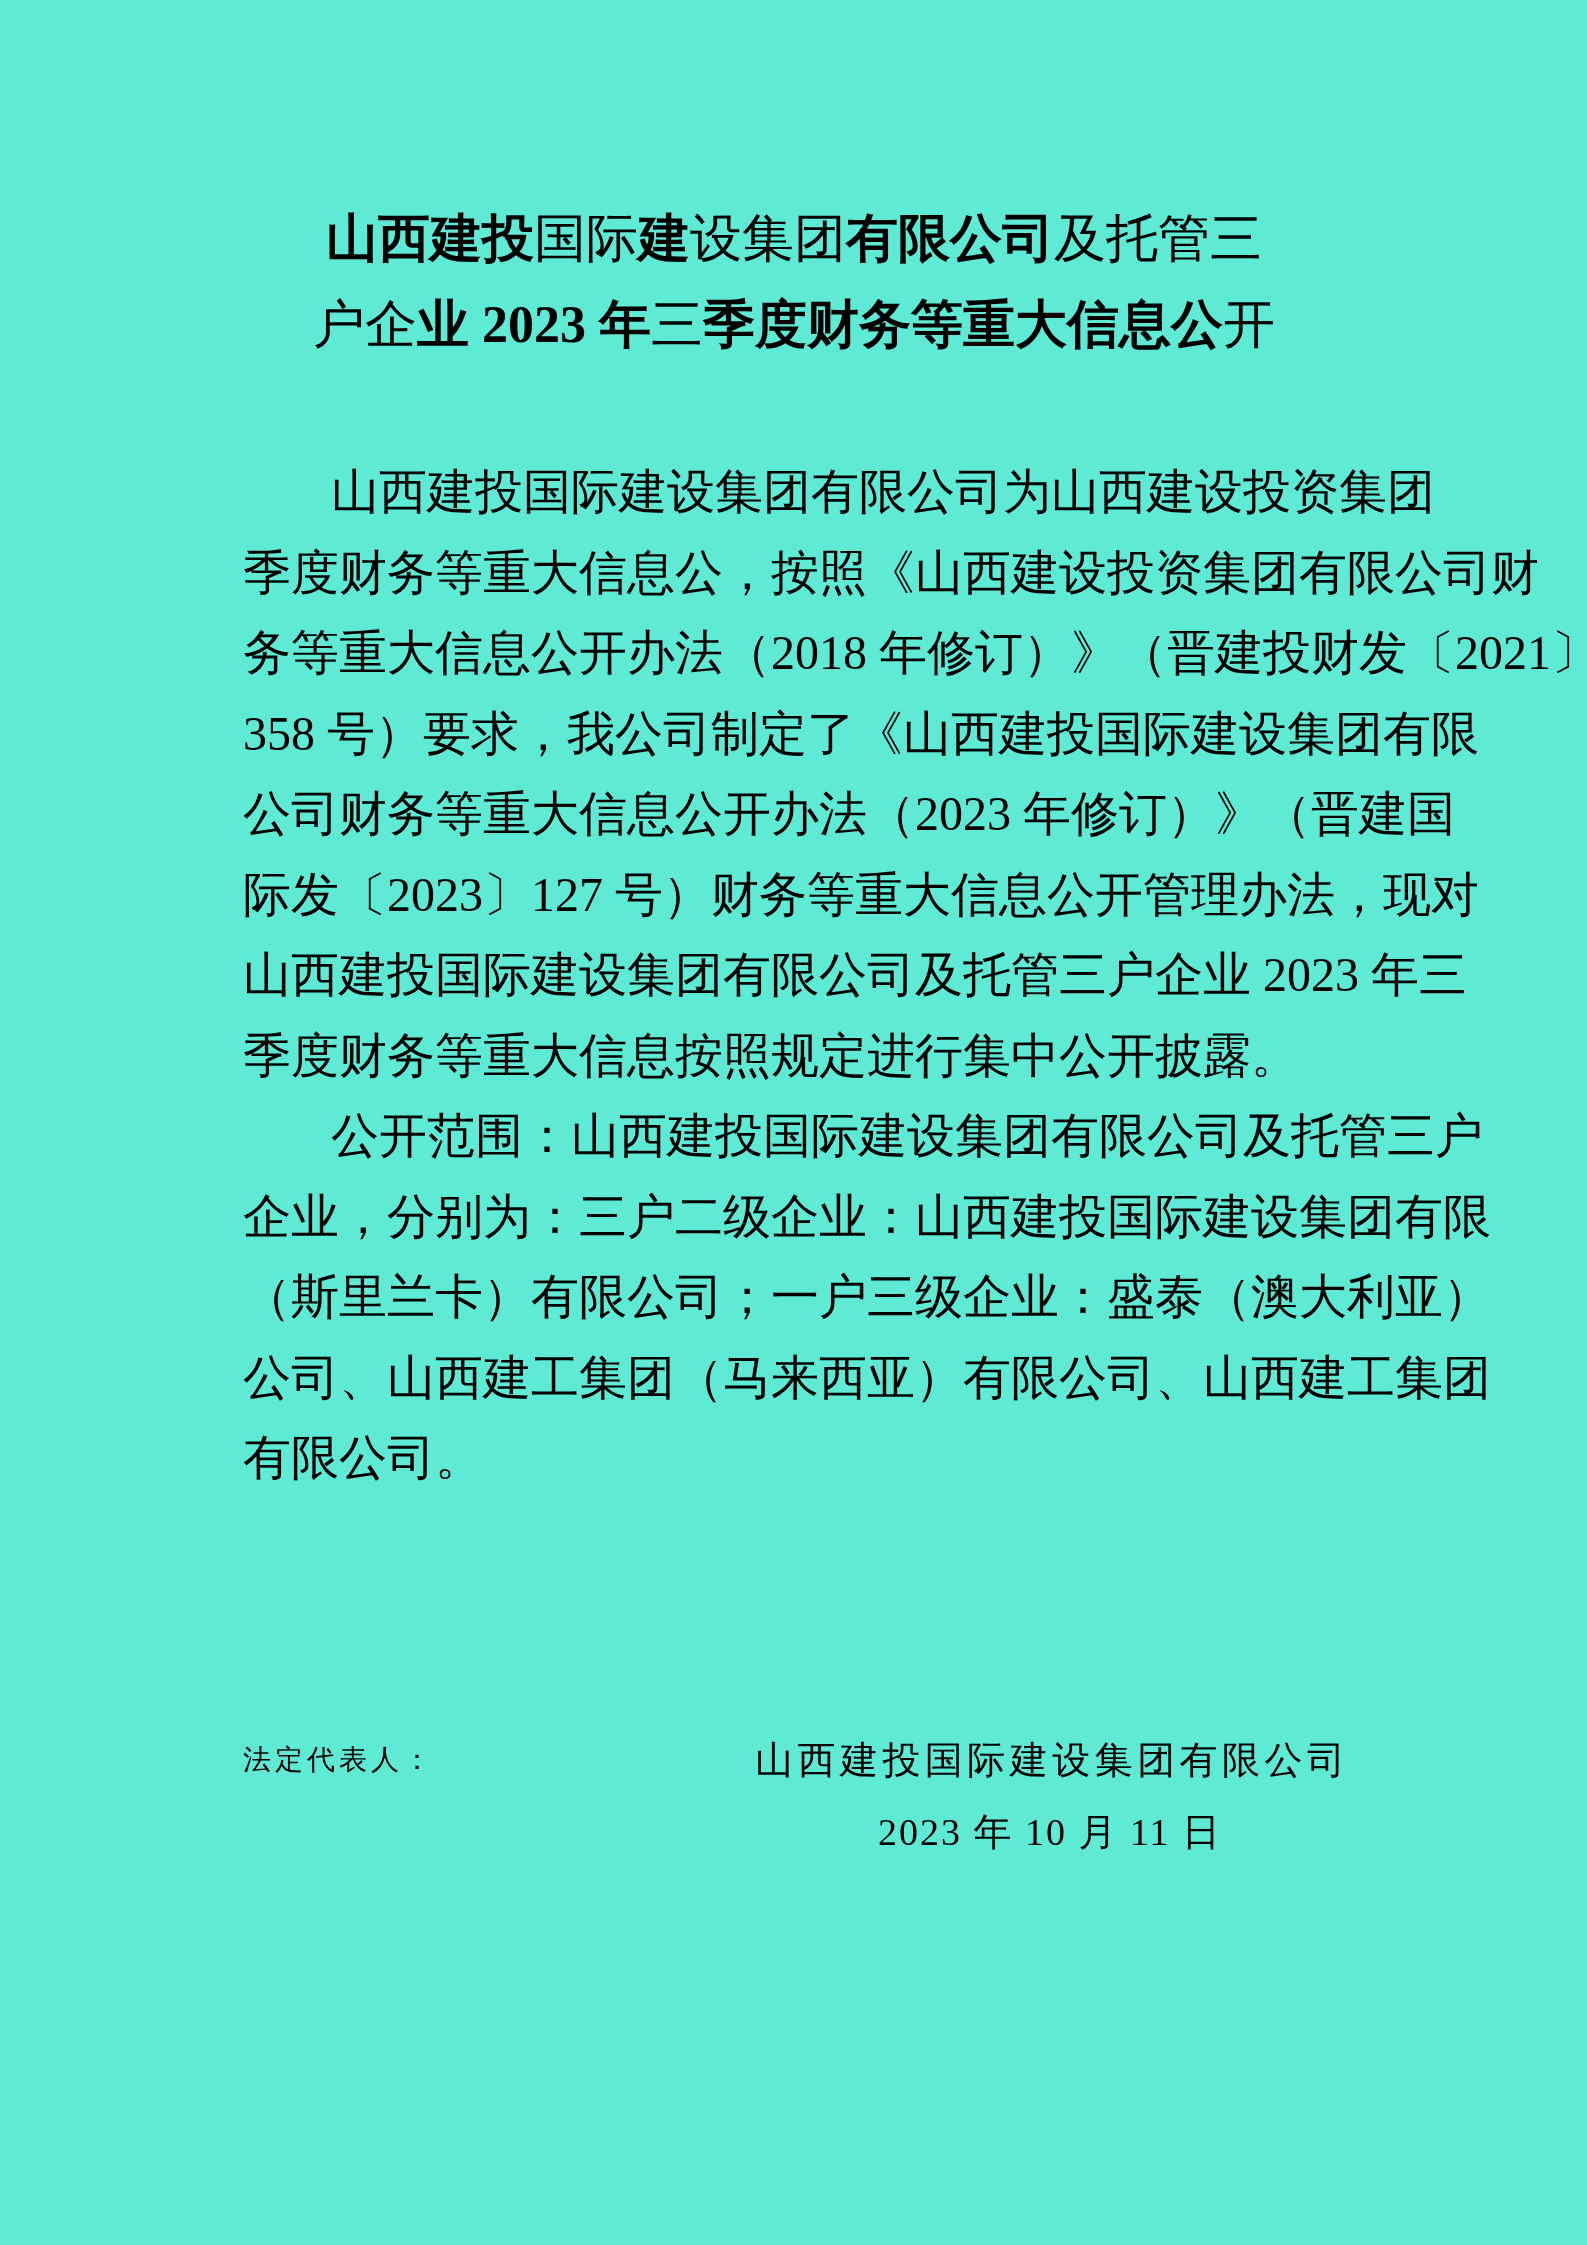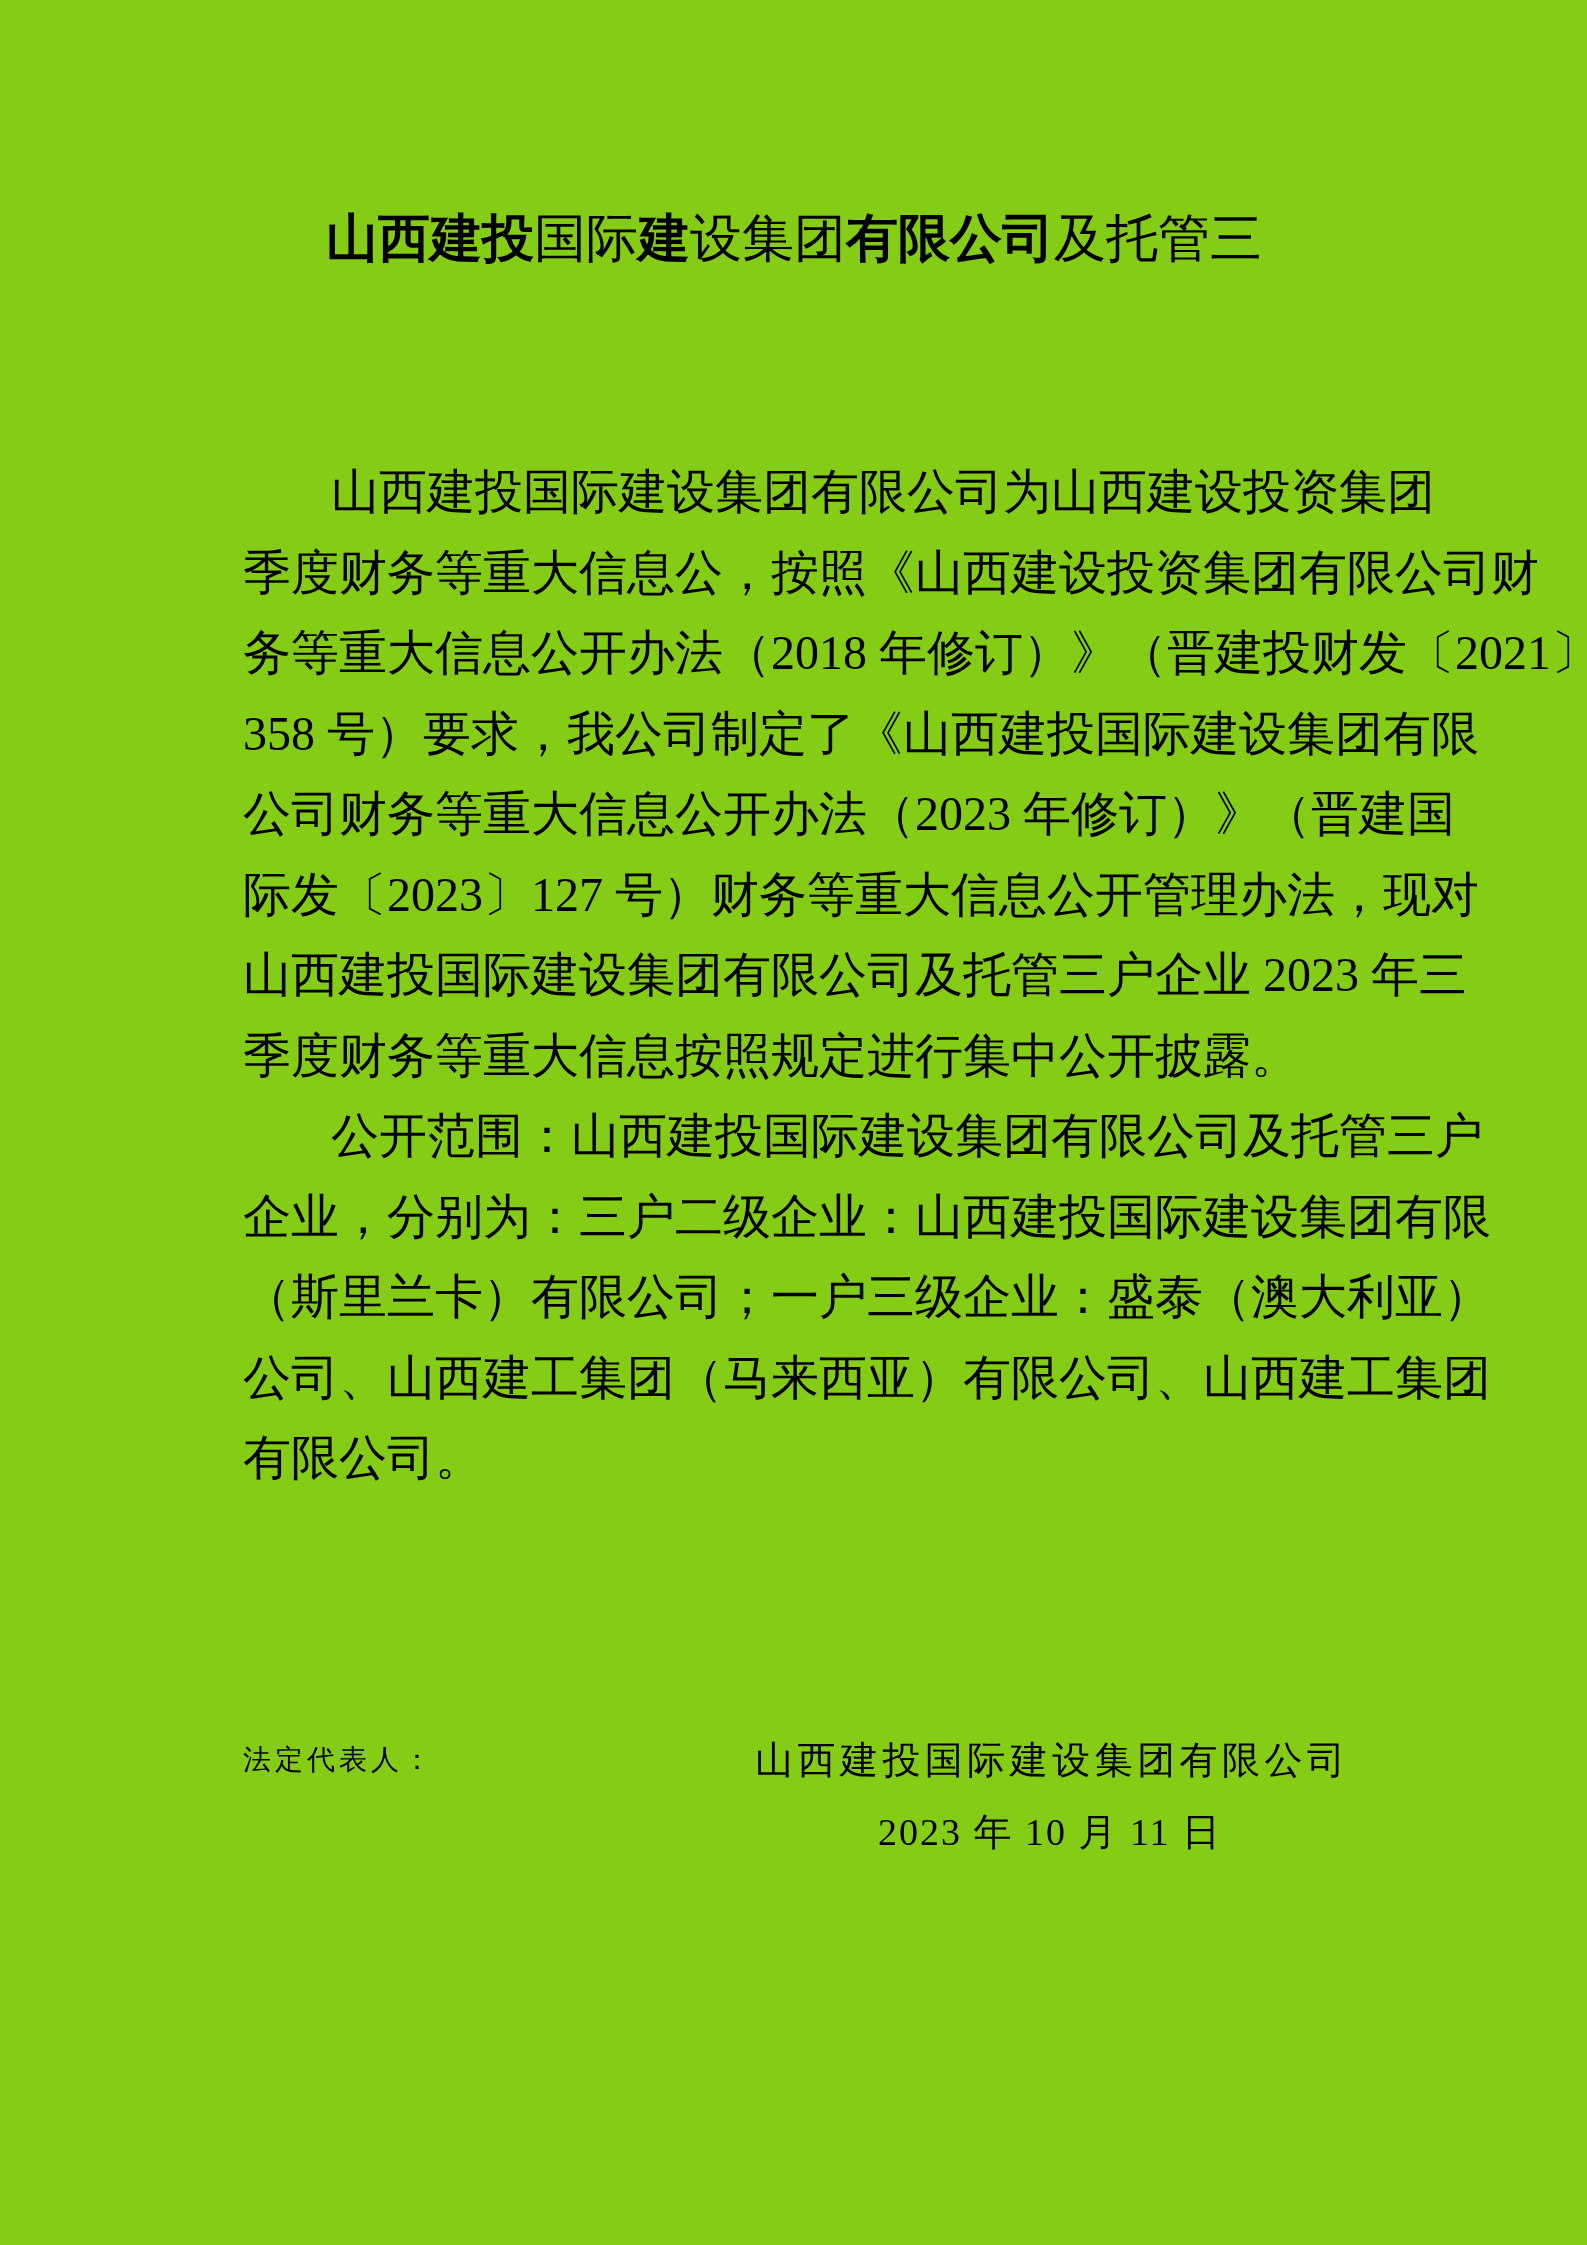--- a/index.html
+++ b/index.html
@@ -13,21 +13,21 @@
       position: relative;
       overflow: hidden;
       color: #000000;
       font-family: "DejaVu Serif", "Liberation Serif", serif;
     }
     .page {
       position: absolute;
       left: 0; top: 0;
       width: 1587px;
       height: 2245px;
-      background: #84cc16;
+      background: #5eead4;
     }
     .title {
       position: absolute;
       left: 243px;
       width: 1102px;
       top: 196px;
       margin: 0;
       font-family: "Liberation Serif", "DejaVu Serif", serif;
       font-size: 52px;
       line-height: 86px;
@@ -99,20 +99,23 @@
   </style>
 </head>
 <body>
 
 <div class="page">
 
   <h1 class="title">
     <span class="title-line">
       <span class="b">山西建投</span><span class="n">国际</span><span class="b">建</span><span class="n">设集团</span><span class="b">有限公司</span><span class="n">及托管三</span>
     </span>
+    <span class="title-line">
+      <span class="n">户企</span><span class="b">业 2023 年</span><span class="n">三</span><span class="b">季度财务等重大信息公</span><span class="n">开</span>
+    </span>
   </h1>
 
   <div class="body-text">
     <div>
       <span class="line indent">山西建投国际建设集团有限公司为山西建设投资集团</span>
       <span class="line">季度财务等重大信息公，按照《山西建设投资集团有限公司财</span>
       <span class="line">务等重大信息公开办法（2018 年修订）》（晋建投财发〔2021〕</span>
       <span class="line">358 号）要求，我公司制定了《山西建投国际建设集团有限</span>
       <span class="line">公司财务等重大信息公开办法（2023 年修订）》（晋建国</span>
       <span class="line">际发〔2023〕127 号）财务等重大信息公开管理办法，现对</span>

